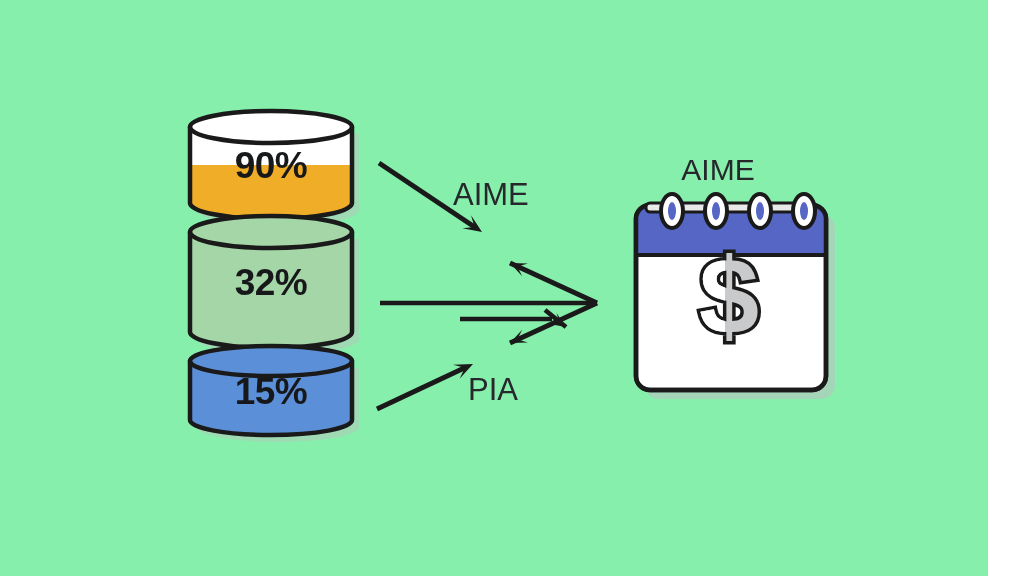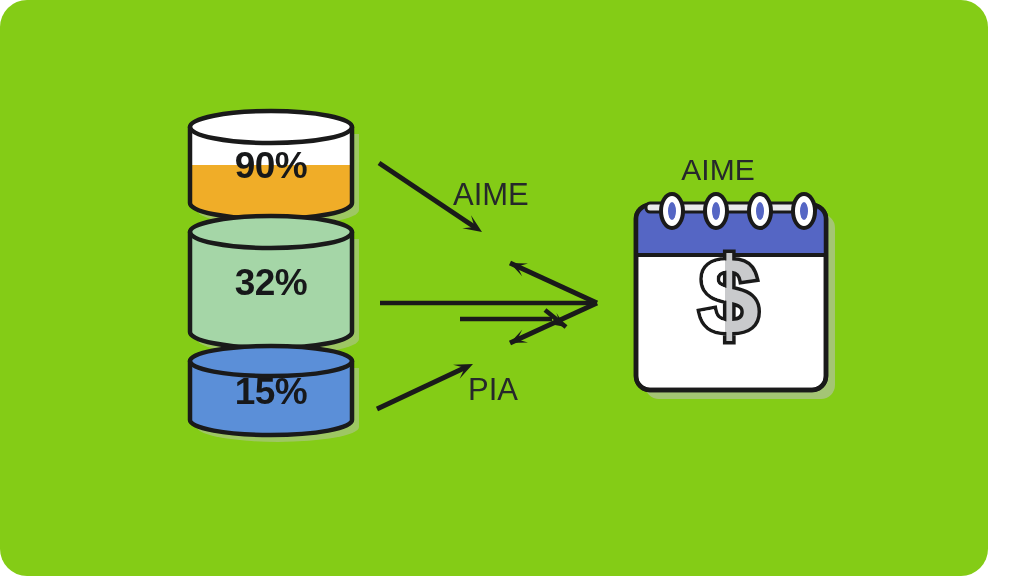--- a/index.html
+++ b/index.html
@@ -4,24 +4,23 @@
 <style>
   html, body {
     margin: 0;
     padding: 0;
     background: #ffffff;
   }
   #canvas {
     position: relative;
     width: 988px;
     height: 576px;
-    background: #84cc16;
+    background: #86efac;
     overflow: hidden;
     font-family: "Liberation Sans", sans-serif;
-    border-radius: 27px;
   }
   #diagram-svg {
     position: absolute;
     left: 0;
     top: 0;
     width: 1024px;
     height: 576px;
     display: block;
   }
   .pct-label {

